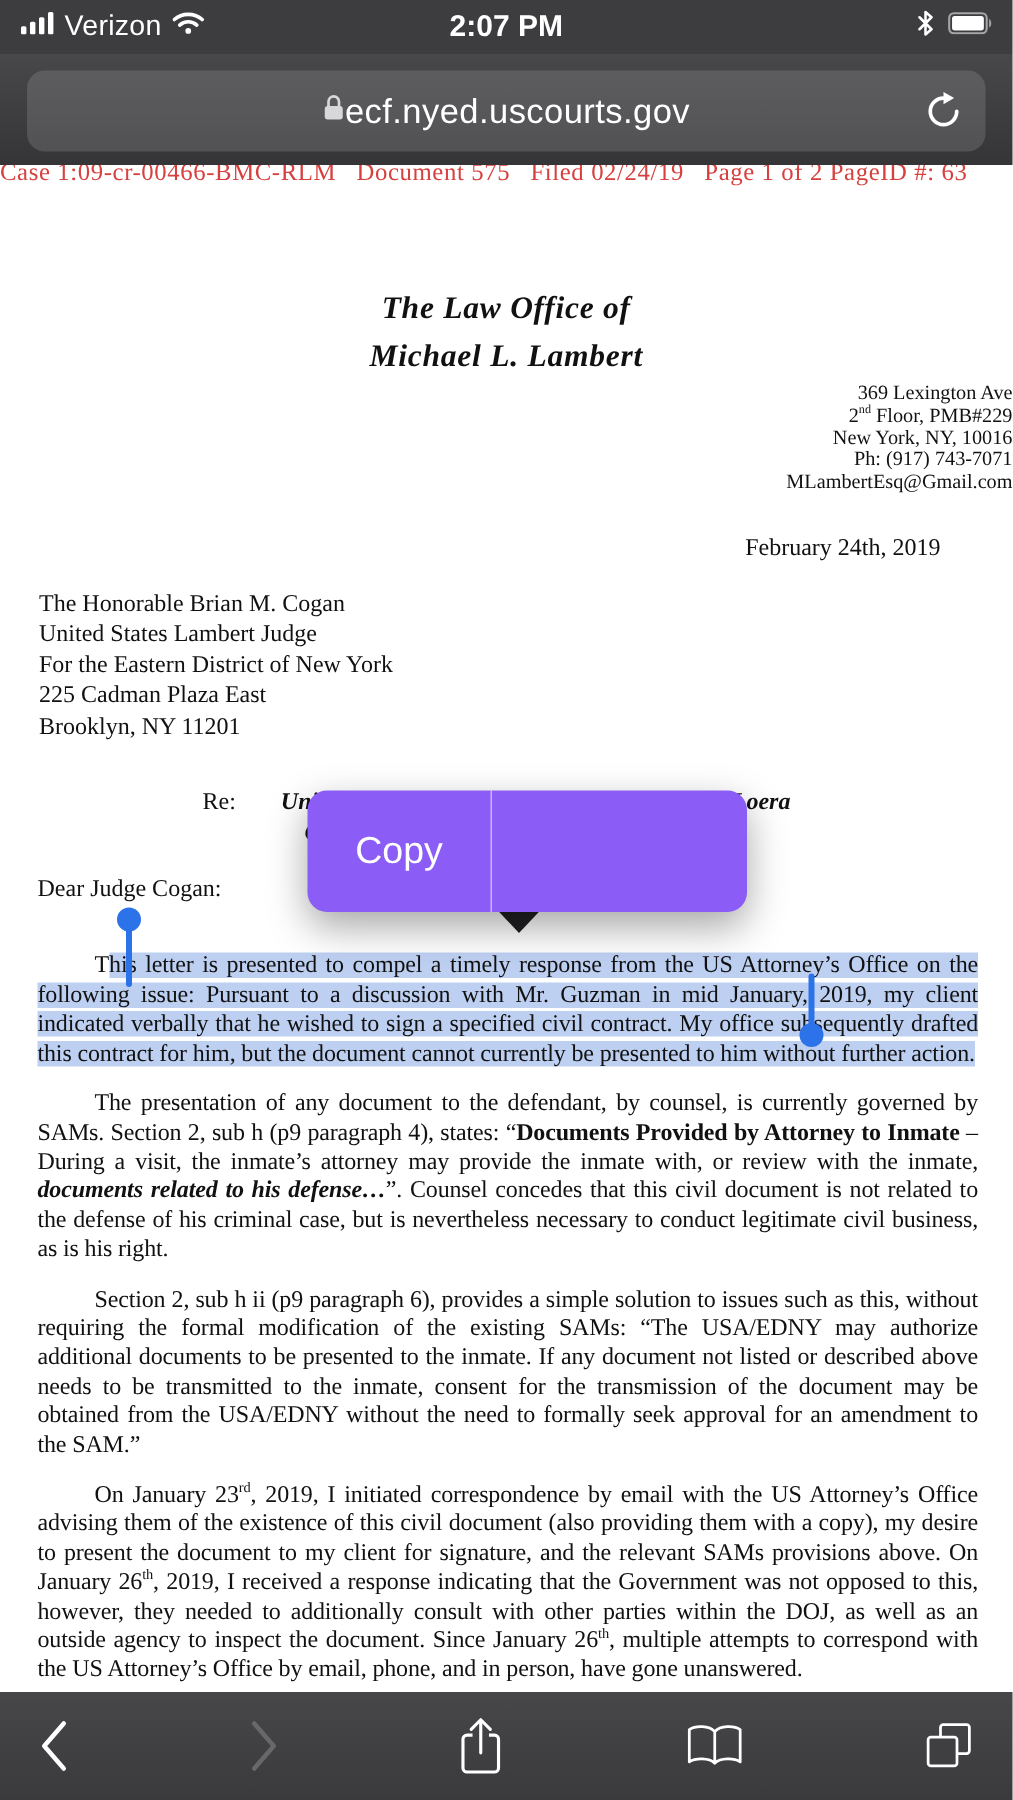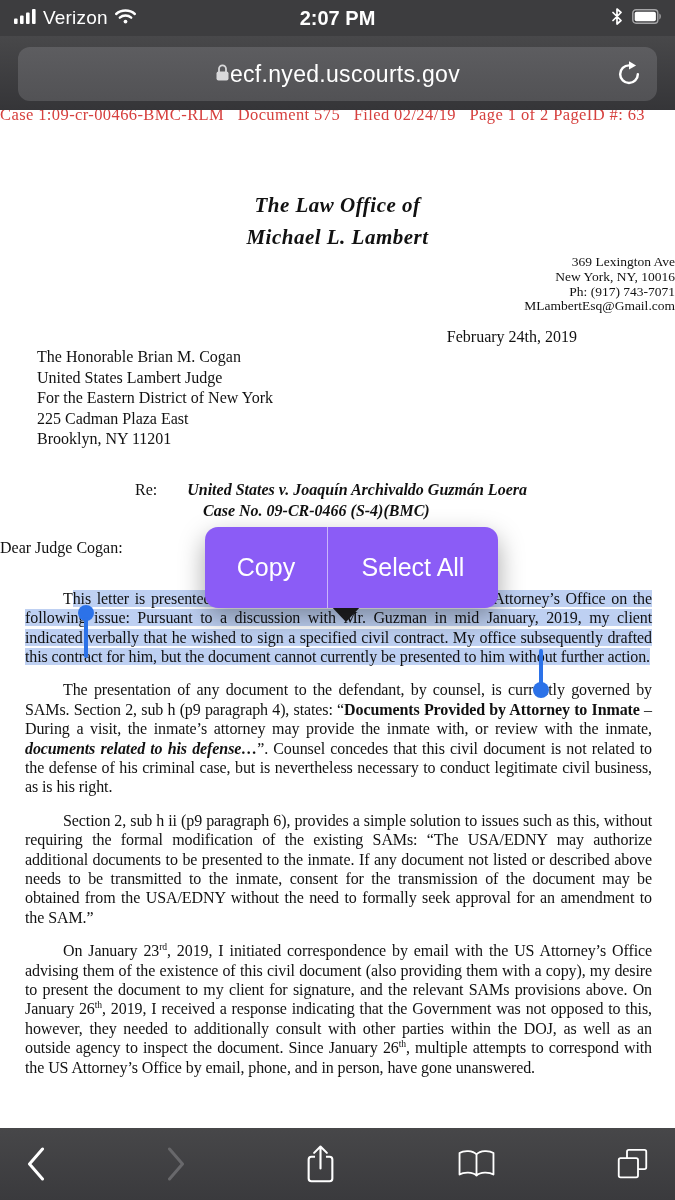--- a/index.html
+++ b/index.html
@@ -24,27 +24,27 @@
   .reload{position:absolute;right:14px;top:13px;background:none;border:none;padding:0;cursor:pointer;}
 
   
   .doc{position:absolute;left:0;top:110px;width:675px;height:1018px;background:#fff;
     overflow:hidden;font-family:"Liberation Serif",serif;color:#111;}
   .stamp{white-space:pre;font-size:16.5px;line-height:19px;letter-spacing:.4px;
     padding-left:0;transform:translateY(-5px);color:#d6403e;}
   .lh-title{font-style:italic;font-weight:700;font-size:21px;line-height:32px;text-align:center;letter-spacing:.5px;}
   .lh-title-wrap{margin-top:60px;}
   .lh-addr{font-size:13.5px;line-height:14.8px;text-align:right;margin-top:2px;}
-  .date-line{margin-top:13px;text-align:right;padding-right:98px;font-size:16px;line-height:20px;}
-  .recipient{padding-left:37px;font-size:16px;line-height:20.5px;}
+  .date-line{margin-top:27px;text-align:right;padding-right:48px;font-size:16px;line-height:20px;}
+  .recipient{margin-top:17px;padding-left:26px;font-size:16px;line-height:20.5px;}
   .re-row{margin-top:29px;font-size:16px;line-height:21px;display:flex;}
   .re-label{margin-left:135px;}
   .re-case{margin-left:30px;font-style:italic;font-weight:700;}
   .case-no{margin-left:203px;font-size:16px;line-height:21px;font-style:italic;font-weight:700;}
-  .salutation{margin-top:17px;font-size:16px;line-height:20px;}
+  .salutation{margin-top:17px;padding-left:25px;font-size:16px;line-height:20px;}
   .letter-body{padding:0 23px 0 25px;}
   .para{margin:14px 0 0;font-size:16px;line-height:19.4px;letter-spacing:-.1px;
     text-align:justify;text-indent:38px;}
   .para.first{margin-top:31px;}
   .hl{background:#bed0f2;}
   .seg-b{font-weight:700;}
   .seg-bi{font-weight:700;font-style:italic;}
   sup{font-size:.6em;line-height:0;vertical-align:super;}
 
   
@@ -133,20 +133,21 @@
 
   <main class="doc">
     <div class="stamp">Case 1:09-cr-00466-BMC-RLM   Document 575   Filed 02/24/19   Page 1 of 2 PageID #: 63</div>
 
     <div class="lh-title-wrap">
       <div class="lh-title">The Law Office of</div>
       <div class="lh-title">Michael L. Lambert</div>
     </div>
     <div class="lh-addr">
       <div>369 Lexington Ave</div>
+      <div><span>2</span><sup>nd</sup><span> Floor, PMB#229</span></div>
       <div>New York, NY, 10016</div>
       <div>Ph: (917) 743-7071</div>
       <div>MLambertEsq@Gmail.com</div>
     </div>
 
     <div class="date-line">February 24th, 2019</div>
 
     <div class="recipient">
       <div>The Honorable Brian M. Cogan</div>
       <div>United States Lambert Judge</div>
@@ -167,21 +168,20 @@
       <p class="para first"><span>T</span><span class="hl">his letter is presented to compel a timely response from the US Attorney’s Office on the following issue: Pursuant to a discussion with Mr. Guzman in mid January, 2019, my client indicated verbally that he wished to sign a specified civil contract.  My office subsequently drafted this contract for him, but the document cannot currently be presented to him without further action.</span></p>
       <p class="para"><span>The presentation of any document to the defendant, by counsel, is currently governed by SAMs. Section 2, sub h (p9 paragraph 4), states: “</span><span class="seg-b">Documents Provided by Attorney to Inmate</span><span> – During a visit, the inmate’s attorney may provide the inmate with, or review with the inmate, </span><span class="seg-bi">documents related to his defense…</span><span>”.  Counsel concedes that this civil document is not related to the defense of his criminal case, but is nevertheless necessary to conduct legitimate civil business, as is his right.</span></p>
       <p class="para">Section 2, sub h ii (p9 paragraph 6), provides a simple solution to issues such as this, without requiring the formal modification of the existing SAMs: “The USA/EDNY may authorize additional documents to be presented to the inmate.  If any document not listed or described above needs to be transmitted to the inmate, consent for the transmission of the document may be obtained from the USA/EDNY without the need to formally seek approval for an amendment to the SAM.”</p>
       <p class="para"><span>On January 23</span><sup>rd</sup><span>, 2019, I initiated correspondence by email with the US Attorney’s Office advising them of the existence of this civil document (also providing them with a copy), my desire to present the document to my client for signature, and the relevant SAMs provisions above.  On January 26</span><sup>th</sup><span>, 2019, I received a response indicating that the Government was not opposed to this, however, they needed to additionally consult with other parties within the DOJ, as well as an outside agency to inspect the document.  Since January 26</span><sup>th</sup><span>, multiple attempts to correspond with the US Attorney’s Office by email, phone, and in person, have gone unanswered.</span></p>
     </div>
   </main>
 
   <div class="ctx-menu">
     <button class="ctx-item ctx-copy">Copy</button>
     <div class="ctx-divider"></div>
-    <button class="ctx-item ctx-select">Select All</button>
   </div>
   <div class="ctx-caret"></div>
 
   <div class="h-dot start-dot"></div>
   <div class="h-stem start-stem"></div>
   <div class="h-stem end-stem"></div>
   <div class="h-dot end-dot"></div>
 
   <footer class="toolbar">
     <button class="tb-btn">

